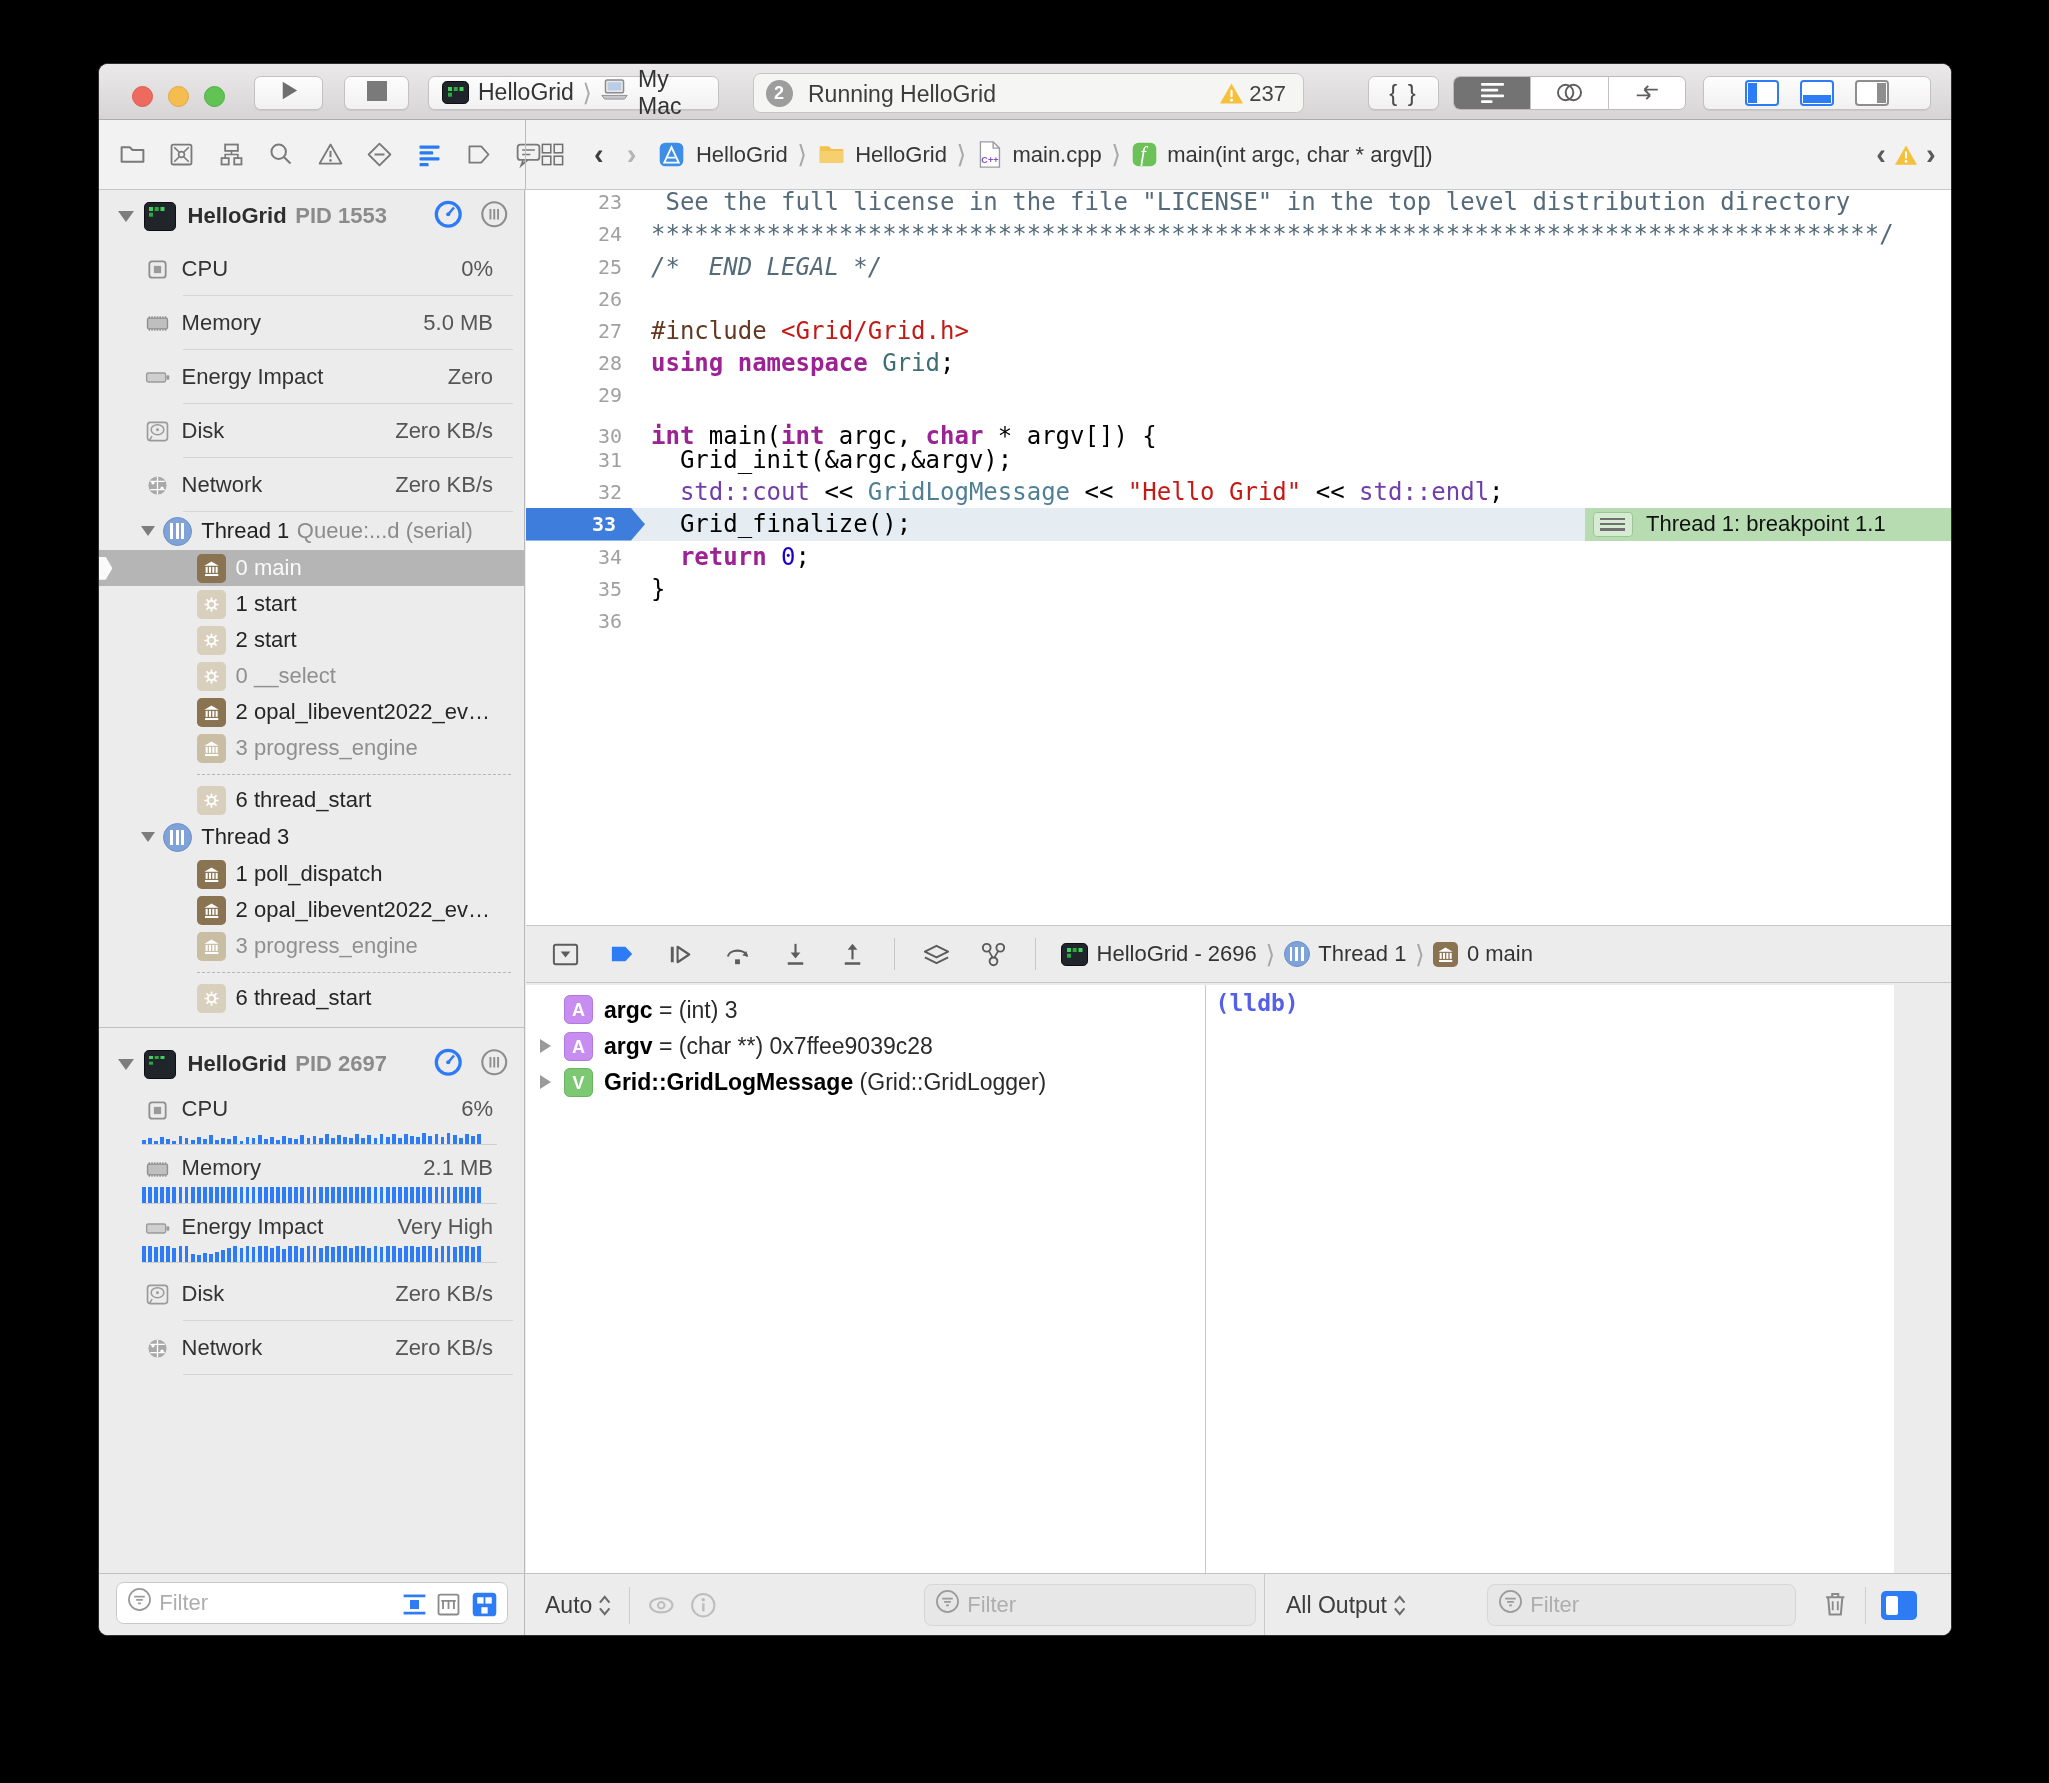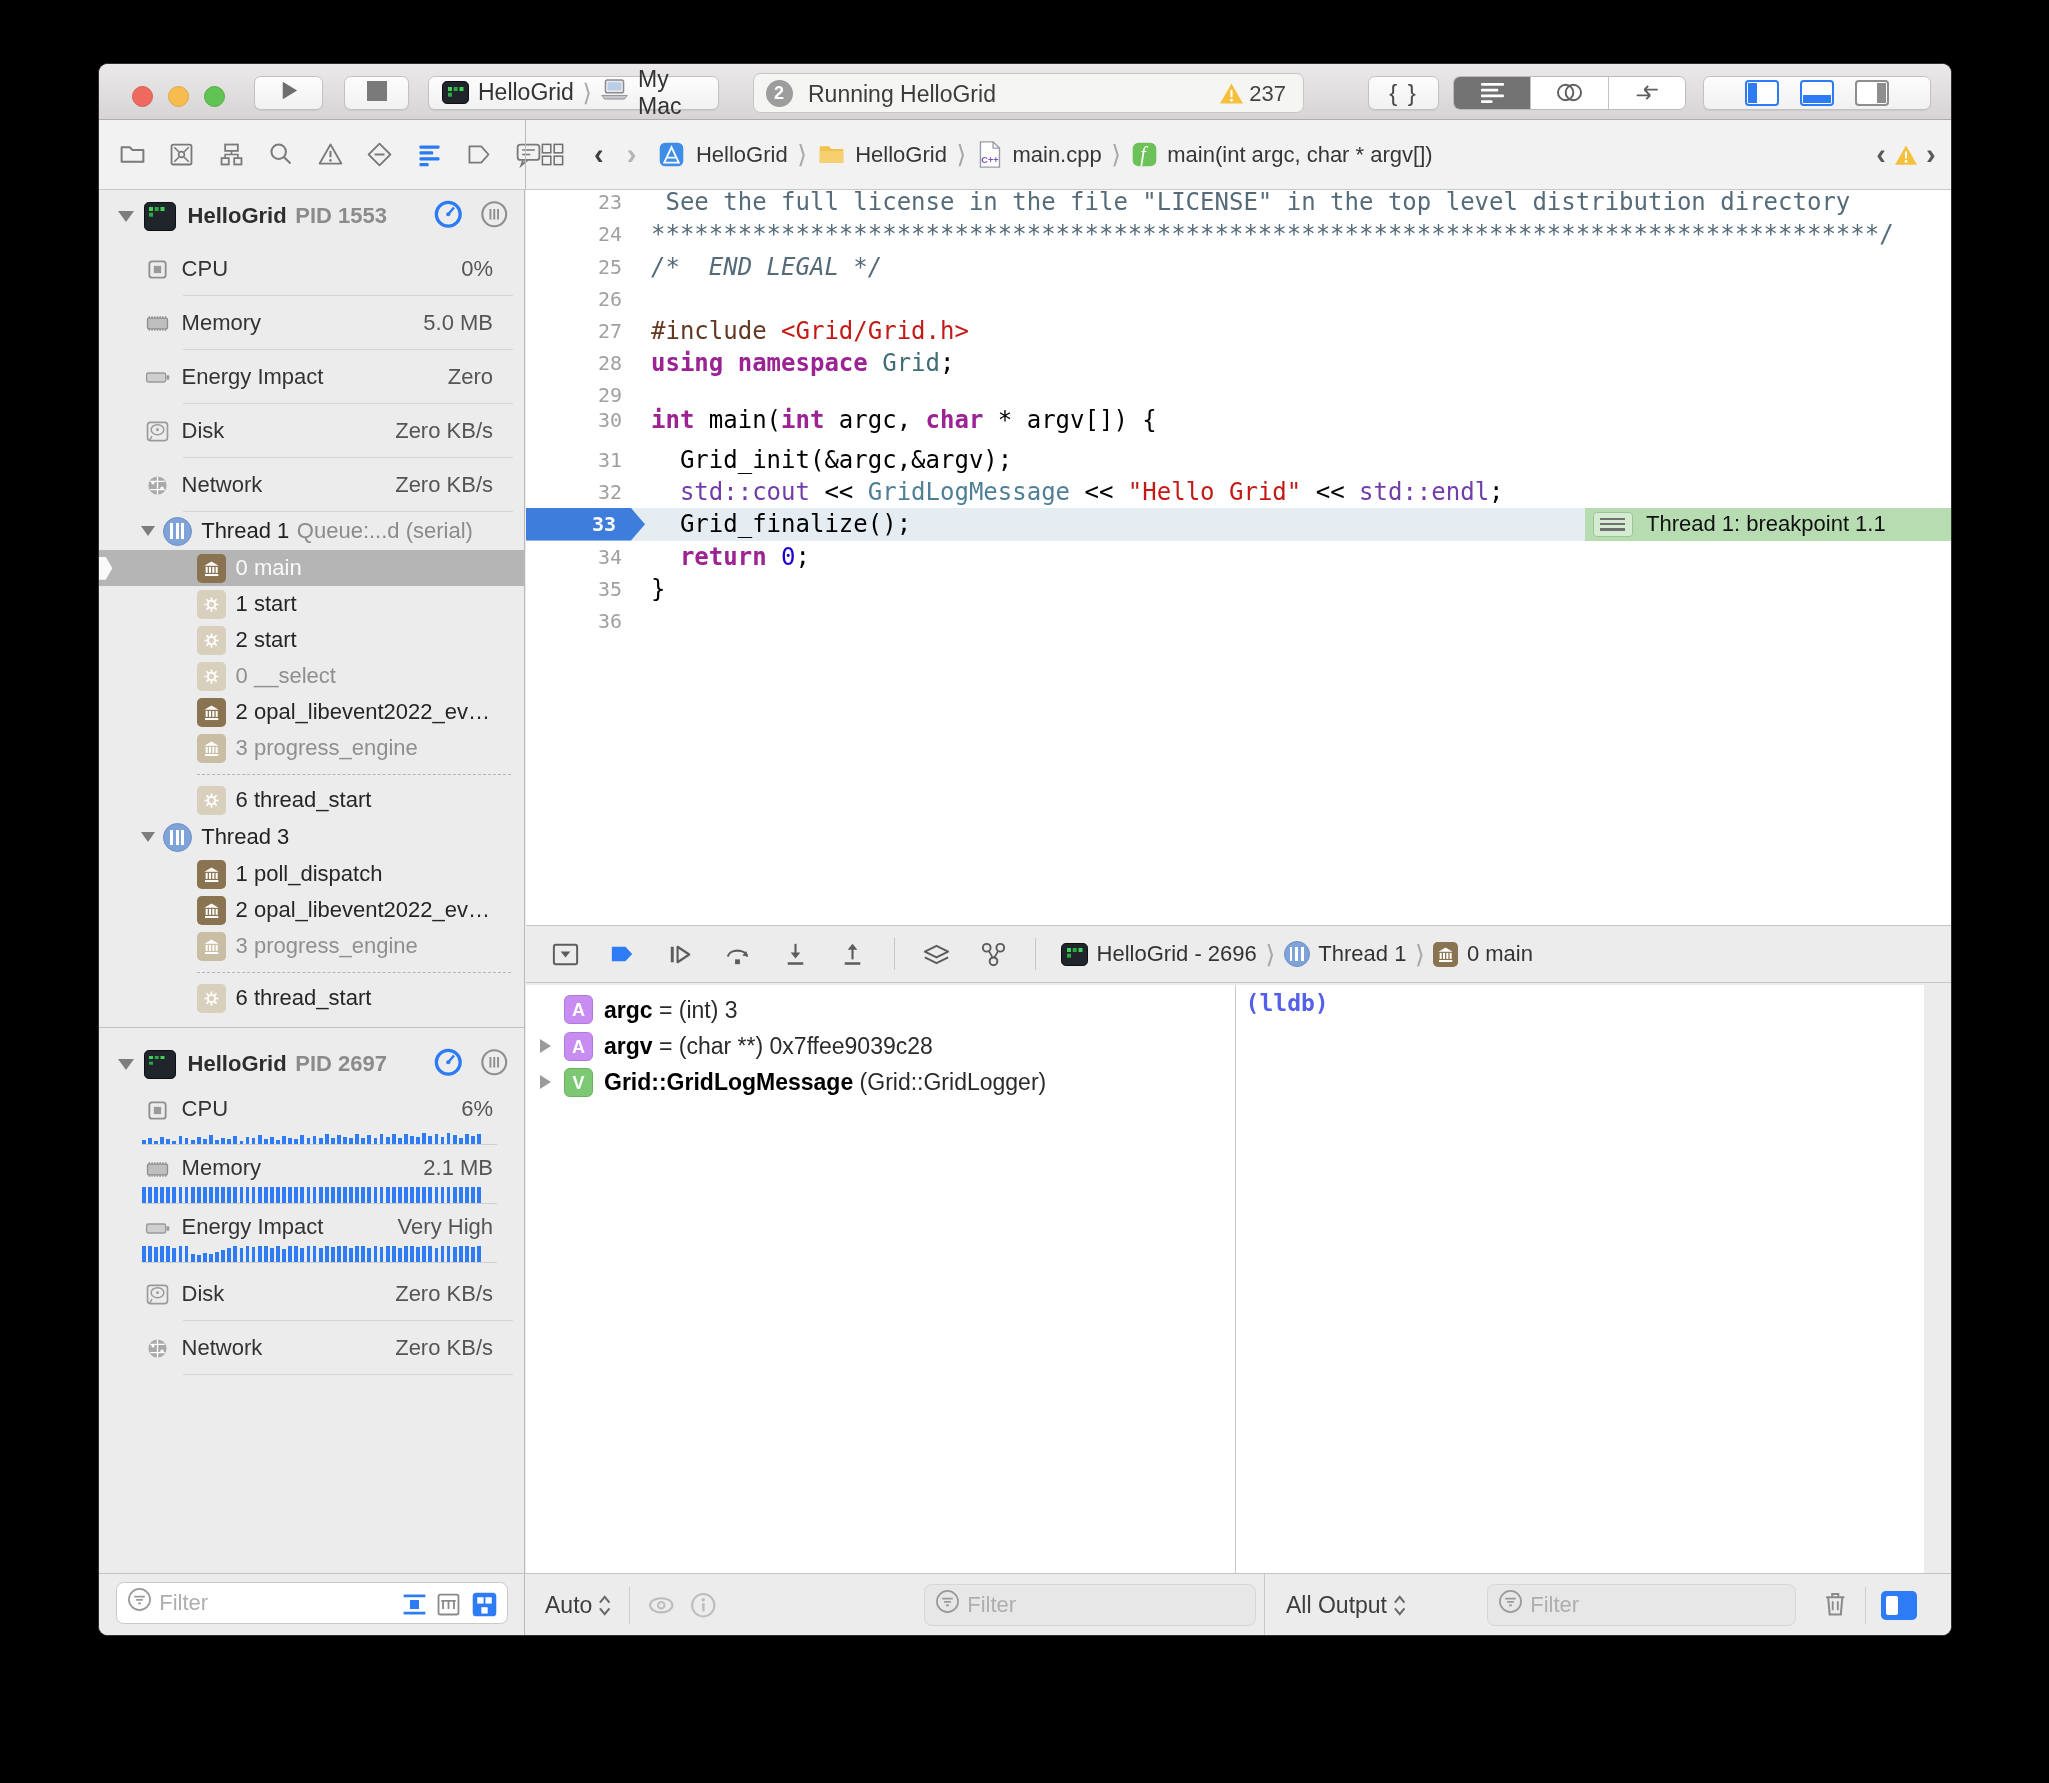--- a/index.html
+++ b/index.html
@@ -99,21 +99,21 @@
   .ann-label{font-size:22px;color:#111}
 
   
   .debugbar{position:absolute;left:427px;top:861px;right:0;height:58px;background:#ececec;border-top:1px solid #c6c6c6;border-bottom:1px solid #c6c6c6;display:flex;align-items:center;padding-left:23px;gap:25px}
   .dbtn{display:inline-flex;align-items:center;justify-content:center;width:32.5px;height:32.5px}
   .dsep{width:1px;height:32.5px;background:#c6c6c6}
   #debug-crumbs{display:flex;align-items:center;gap:8.6px;font-size:22px;color:#333;white-space:nowrap}
 
   
   .vars{position:absolute;left:427px;top:921px;width:738px;height:589px;background:#fff;overflow:hidden}
-  .console{position:absolute;left:1136px;top:921px;width:689px;height:589px;background:#fff;border-left:1px solid #c9c9c9}
+  .console{position:absolute;left:1106px;top:921px;width:689px;height:589px;background:#fff;border-left:1px solid #c9c9c9}
   .var-row{position:absolute;left:0;right:0;height:34px;line-height:34px;font-size:23px}
   .disc-r{position:absolute;left:14.3px;top:9.6px;width:0;height:0;border-top:7.6px solid transparent;border-bottom:7.6px solid transparent;border-left:11.5px solid #9b9b9b}
   .vbadge{position:absolute;left:38px;top:2.9px;width:29px;height:29px;border-radius:5.7px;color:#fff;font-weight:bold;font-size:18px;text-align:center;line-height:29px}
   .vbadge.arg{background:#c88df0;border:1px solid #b278dd}
   .vbadge.var{background:#7cc873;border:1px solid #67b35f}
   .vtext{position:absolute;left:78px;color:#2a2a2a}
   .vtext b{color:#000}
   .lldb{position:absolute;left:9.6px;top:4.8px;font-family:"DejaVu Sans Mono",monospace;font-size:23px;font-weight:bold;color:#5560e8}
 
   
@@ -821,21 +821,21 @@
 
   <div class="code-area">
     <div id="code-lines">
         <div class="code-line" style="top:-3.8px"><span class="ln">23</span><span class="ct"><span class="tk-comment"> See the full license in the file "LICENSE" in the top level distribution directory</span></span></div>
         <div class="code-line" style="top:28px"><span class="ln">24</span><span class="ct"><span class="tk-comment">*************************************************************************************/</span></span></div>
         <div class="code-line" style="top:61px"><span class="ln">25</span><span class="ct"><span class="tk-comment-italic">/*  END LEGAL */</span></span></div>
         <div class="code-line" style="top:93px"><span class="ln">26</span><span class="ct"></span></div>
         <div class="code-line" style="top:125px"><span class="ln">27</span><span class="ct"><span class="tk-preproc">#include </span><span class="tk-string">&lt;Grid/Grid.h&gt;</span></span></div>
         <div class="code-line" style="top:157px"><span class="ln">28</span><span class="ct"><span class="tk-keyword">using namespace </span><span class="tk-type">Grid</span><span class="tk-plain">;</span></span></div>
         <div class="code-line" style="top:189px"><span class="ln">29</span><span class="ct"></span></div>
-        <div class="code-line" style="top:214px"><span class="ln">30</span><span class="ct"><span class="tk-keyword">int</span><span class="tk-plain"> main(</span><span class="tk-keyword">int</span><span class="tk-plain"> argc, </span><span class="tk-keyword">char</span><span class="tk-plain"> * argv[]) {</span></span></div>
+        <div class="code-line" style="top:230px"><span class="ln">30</span><span class="ct"><span class="tk-keyword">int</span><span class="tk-plain"> main(</span><span class="tk-keyword">int</span><span class="tk-plain"> argc, </span><span class="tk-keyword">char</span><span class="tk-plain"> * argv[]) {</span></span></div>
         <div class="code-line" style="top:254px"><span class="ln">31</span><span class="ct"><span class="tk-plain">  Grid_init(&amp;argc,&amp;argv);</span></span></div>
         <div class="code-line" style="top:286px"><span class="ln">32</span><span class="ct"><span class="tk-plain">  </span><span class="tk-stdsym">std::cout</span><span class="tk-plain"> &lt;&lt; </span><span class="tk-type2">GridLogMessage</span><span class="tk-plain"> &lt;&lt; </span><span class="tk-string">"Hello Grid"</span><span class="tk-plain"> &lt;&lt; </span><span class="tk-stdsym">std::endl</span><span class="tk-plain">;</span></span></div>
         <div class="code-line current" style="top:318px"><span class="ln">33</span><span class="ct"><span class="tk-plain">  Grid_finalize();</span></span></div>
         <div class="code-line" style="top:351px"><span class="ln">34</span><span class="ct"><span class="tk-plain">  </span><span class="tk-keyword">return </span><span class="tk-number">0</span><span class="tk-plain">;</span></span></div>
         <div class="code-line" style="top:383px"><span class="ln">35</span><span class="ct"><span class="tk-plain">}</span></span></div>
         <div class="code-line" style="top:415px"><span class="ln">36</span><span class="ct"></span></div>
       </div>
     <div class="annotation">
       <span class="ann-chip">
           <i></i>

